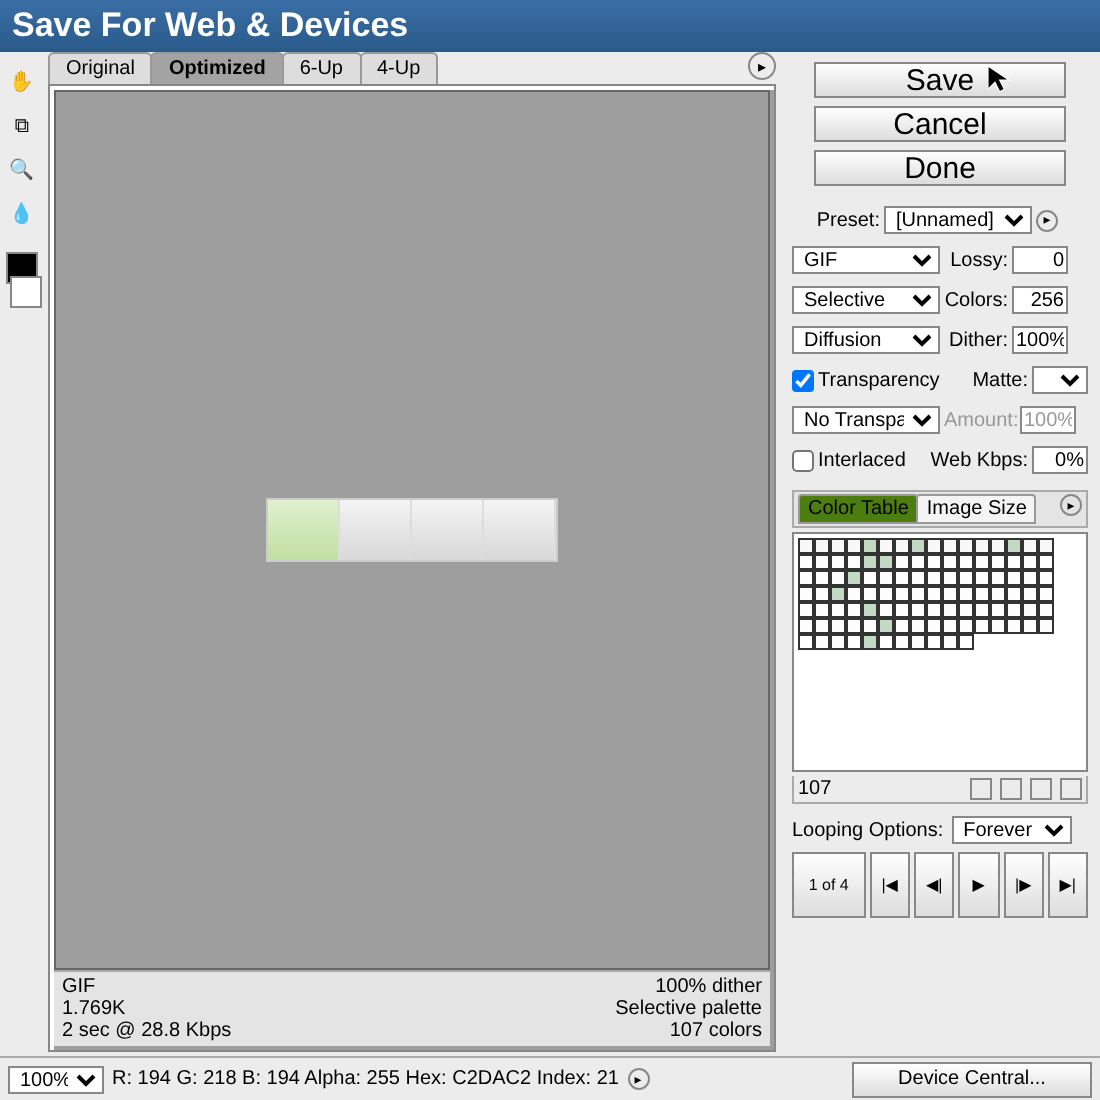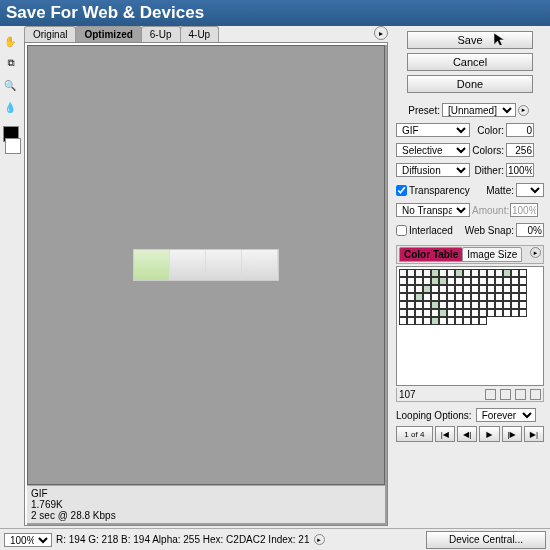--- a/index.html
+++ b/index.html
@@ -16,39 +16,39 @@
 .tab.active { background: #a3a3a3; font-weight: bold; position: relative; z-index: 2; }
 .tab-flyout { margin-left: auto; width: 14px; height: 14px; border: 1px solid #888; border-radius: 50%; display: flex; align-items: center; justify-content: center; font-size: 8px; }
 .preview-frame { flex: 1; border: 1px solid #888; background: #9e9e9e; position: relative; box-shadow: inset 2px 2px 0 #fff; padding:2px; display:flex; flex-direction:column;}
 .preview-inner{flex:1; background:#9e9e9e; border:1px solid #666; position:relative;}
 .anim-strip { position: absolute; left: 50%; top: 50%; transform: translate(-50%,-50%); display: flex; border: 1px solid #ccc; }
 .frame-cell { width: 36px; height: 30px; border-right: 1px solid #ddd; }
 .f1{background:linear-gradient(#e0f0d0,#c0e0a0);} .f2,.f3,.f4{background:linear-gradient(#f4f4f4,#d8d8d8);}
 .info-row { background: #e4e4e4; border-top: 1px solid #aaa; display: flex; padding: 2px 4px; font-size: 9px; }
 .info-left { flex: 1; } .info-right { text-align: right; }
 .rightpanel { width: 160px; padding: 4px 6px; display: flex; flex-direction: column; gap: 2px; }
-.btn-main { width: 126px; height: 18px; border: 1px solid #888; background: linear-gradient(#fefefe,#ddd); margin: 1px auto; font-size: 11px; display: block; }
+.btn-main { width: 126px; height: 18px; border: 1px solid #888; background: linear-gradient(#fefefe,#ddd); margin: 1px auto; font-size: 15px; display: block; }
 .row { display: flex; align-items: center; gap: 2px; margin: 1px 0; height: 16px; }
 .lbl { font-size: 10px; text-align: right; width: 44px; }
 select, input[type=text] { border: 1px solid #888; background: #fff; height: 14px; font-size: 10px; padding: 0 1px; }
 select { width: 74px; }
 .small-sel { width: 74px; }
 .num { width: 28px; text-align:right;}
 .chk { width: 11px; height: 11px; }
 .panel-head { background: #e4e4e4; border: 1px solid #aaa; display: flex; font-size: 9px; padding:1px 2px; margin-top:4px;}
 .panel-tab { padding: 1px 4px; border: 1px solid #999; background:#f4f4f4; border-radius:2px 2px 0 0; margin-right:-1px;}
-.panel-tab.active { background:#be185d; font-weight:bold;}
+.panel-tab.active { background:#4d7c0f; font-weight:normal;}
 .colortable { border: 1px solid #888; background: #fff; height: 120px; padding:2px; overflow:hidden;}
 .swatch-grid { display: grid; grid-template-columns: repeat(16, 8px); gap:0;}
 .sw { width: 8px; height: 8px; border: 1px solid #333; background:#fff;}
 .ct-bottom { display: flex; align-items:flex-start; gap:4px; font-size:9px; padding:1px 2px; border:1px solid #aaa; border-top:none;}
 .ct-icon { width:11px; height:11px; border:1px solid #888; display:inline-block;}
 .loop-row { display:flex; align-items:center; gap:4px; margin-top:4px; font-size:10px;}
 .playback { display:flex; gap:2px; margin-top:2px;}
-.pb-btn { width:22px; height:16px; border:1px solid #888; background:linear-gradient(#fff,#ddd); font-size:8px; display:flex; align-items:center; justify-content:center;}
+.pb-btn { width:22px; height:33px; border:1px solid #888; background:linear-gradient(#fff,#ddd); font-size:8px; display:flex; align-items:center; justify-content:center;}
 .status { position:absolute; bottom:0; left:0; right:0; height:22px; border-top:1px solid #aaa; background:#ececec; display:flex; align-items:center; padding:0 4px; gap:4px; font-size:10px;}
 .status select{width:48px;}
 .flyout{ width:11px;height:11px;border:1px solid #888;border-radius:50%;display:inline-flex;align-items:center;justify-content:center;font-size:7px;}
 .device-btn { margin-left:auto; width:120px; height:18px; border:1px solid #888; background:linear-gradient(#fff,#ddd);}
 .cursor { position:absolute; width:14px; height:14px; pointer-events:none; }
 .disabled{color:#999;}
 </style>
 </head>
 <body>
 
@@ -80,37 +80,42 @@
           <div class="frame-cell f3"></div>
           <div class="frame-cell f4"></div>
         </div>
       </div>
       <div class="info-row">
         <div class="info-left">
           <div>GIF</div>
           <div>1.769K</div>
           <div>2 sec @ 28.8 Kbps</div>
         </div>
+        <div class="info-right">
+          <div>100% dither</div>
+          <div>Selective palette</div>
+          <div>107 colors</div>
+        </div>
       </div>
     </div>
   </div>
 
   <div class="rightpanel">
     <button class="btn-main">Save</button>
     <button class="btn-main">Cancel</button>
     <button class="btn-main">Done</button>
 
     <div class="row" style="margin-top:6px">
       <span class="lbl">Preset:</span>
       <select><option>[Unnamed]</option></select>
       <span class="flyout">▸</span>
     </div>
     <div class="row">
       <select class="small-sel"><option>GIF</option></select>
-      <span class="lbl" style="width:32px">Color:</span>
+      <span class="lbl" style="width:32px">Lossy:</span>
       <input type="text" class="num" value="0" style="">
     </div>
     <div class="row">
       <select class="small-sel"><option>Selective</option></select>
       <span class="lbl" style="width:32px">Colors:</span>
       <input type="text" class="num" value="256" style="">
     </div>
     <div class="row">
       <select class="small-sel"><option>Diffusion</option></select>
       <span class="lbl" style="width:32px">Dither:</span>
@@ -123,21 +128,21 @@
       <select style="width:28px"><option></option></select>
     </div>
     <div class="row">
       <select class="small-sel"><option>No Transparency ...</option></select>
       <span class="lbl disabled" style="width:36px">Amount:</span>
       <input type="text" class="num disabled" disabled="" value="100%" style="">
     </div>
     <div class="row">
       <input type="checkbox" class="chk" style="">
       <span>Interlaced</span>
-      <span class="lbl" style="width:50px;margin-left:auto">Web Snap:</span>
+      <span class="lbl" style="width:50px;margin-left:auto">Web Kbps:</span>
       <input type="text" class="num" value="0%" style="">
     </div>
 
     <div class="panel-head">
       <div class="panel-tab active">Color Table</div>
       <div class="panel-tab">Image Size</div>
       <span class="flyout" style="margin-left:auto">▸</span>
     </div>
     <div class="colortable">
       <div class="swatch-grid" id="swg">

